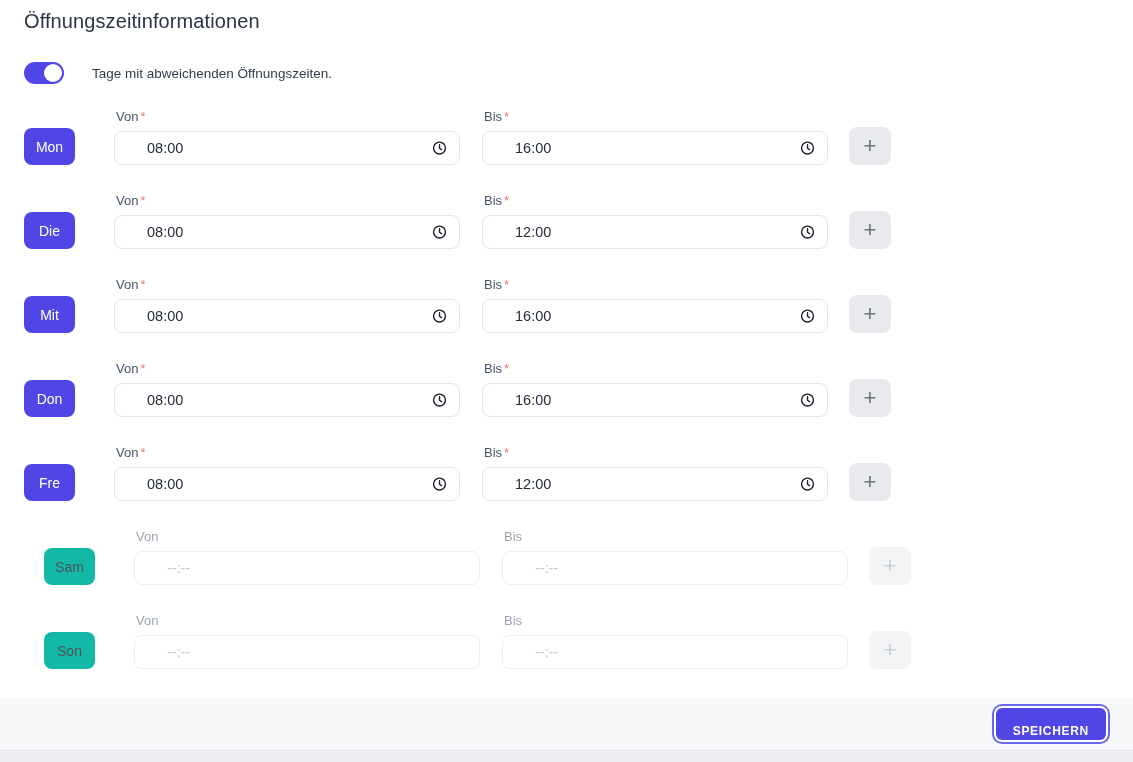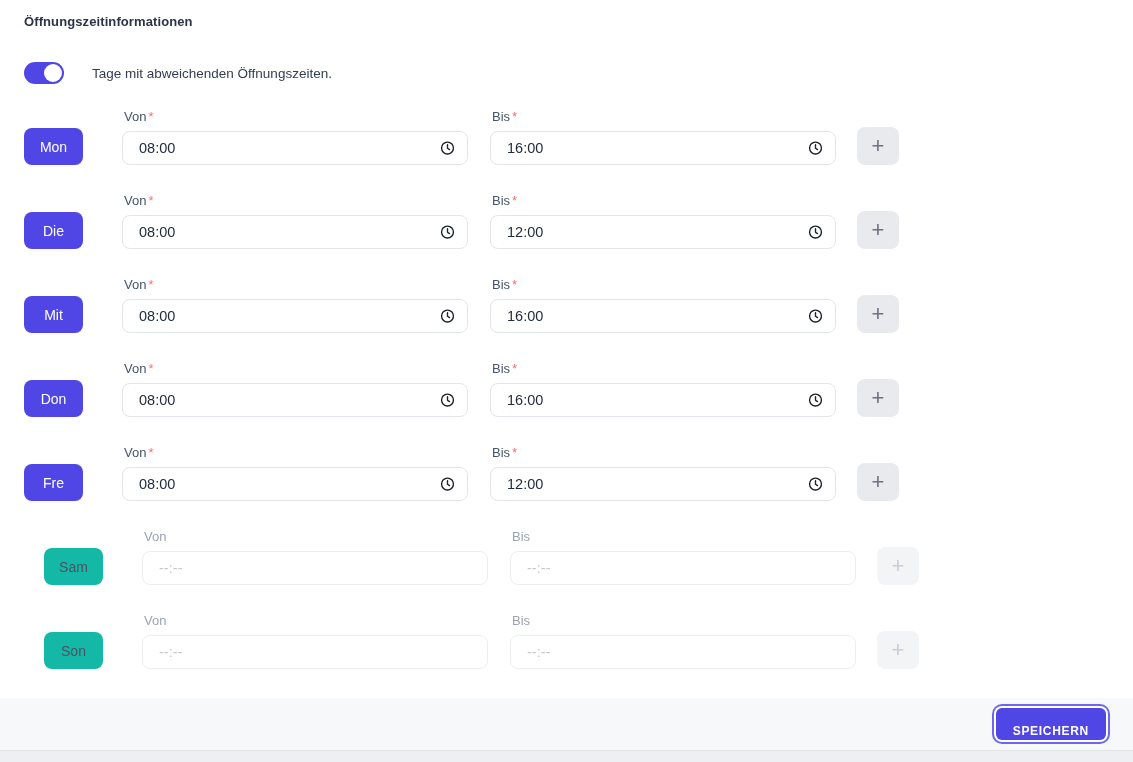--- a/index.html
+++ b/index.html
@@ -7,21 +7,21 @@
   body {
     width: 1133px; height: 762px;
     background: #ffffff;
     font-family: "Liberation Sans", "DejaVu Sans", sans-serif;
     position: relative;
     overflow: hidden;
     color: #2b3445;
   }
 
   .header { padding: 12px 0 0 24px; }
-  .page-title { font-size: 13px; font-weight: 700; color: #2b3445; line-height: 19px; letter-spacing: 0.1px; }
+  .page-title { font-size: 20px; font-weight: 400; color: #2b3445; line-height: 19px; letter-spacing: 0.1px; }
   .page-subtitle { margin-top: 7px; font-size: 13px; color: #9aa2ae; line-height: 16px; }
 
   .toggle-row { margin: 31px 0 0 24px; display: flex; align-items: center; gap: 28px; }
   .toggle {
     width: 40px; height: 22px; border-radius: 11px;
     background: #c9cdd4; position: relative; cursor: pointer; flex: 0 0 auto;
     border: none; padding: 0;
   }
   .toggle.on { background: #4f46e5; }
   .toggle-knob {
@@ -29,37 +29,37 @@
     width: 18px; height: 18px; border-radius: 50%; background: #ffffff;
     transition: left .15s;
   }
   .toggle.on .toggle-knob { left: 20px; }
   .toggle-label { font-size: 13.5px; color: #333d4d; }
 
   .days-list { margin-top: 24px; }
   .day-row { display: flex; align-items: flex-end; margin-bottom: 27px; padding-left: 24px; }
 
   .day-badge {
-    width: 59px; height: 37px; margin-right: 39px;
+    width: 51px; height: 37px; margin-right: 39px;
     border-radius: 8px; background: #4f46e5; color: #ffffff;
     font-size: 14px; display: flex; align-items: center; justify-content: center;
     cursor: pointer; flex: 0 0 auto; border: none;
   }
 
   .field { width: 346px; }
   .von-field { margin-right: 22px; }
   .bis-field { margin-right: 21px; }
   .field-label { font-size: 13px; color: #475569; margin: 2px 0 7px 2px; line-height: 14px; }
   .req { color: #f87171; margin-left: 2px; }
 
   .input-wrap { position: relative; height: 34px; }
   .time-input {
     width: 100%; height: 34px;
     border: 1px solid #e2e5ea; border-radius: 8px;
-    padding: 0 40px 0 16px;
+    padding: 0 40px 0 32px;
     font-size: 14.5px; color: #1f2937; background: #ffffff;
     font-family: "Liberation Sans", "DejaVu Sans", sans-serif;
     outline: none;
   }
   .clock-icon {
     position: absolute; right: 13px; top: 50%; transform: translateY(-50%);
     width: 15px; height: 15px; cursor: pointer; display: block;
   }
 
   .plus-btn {

